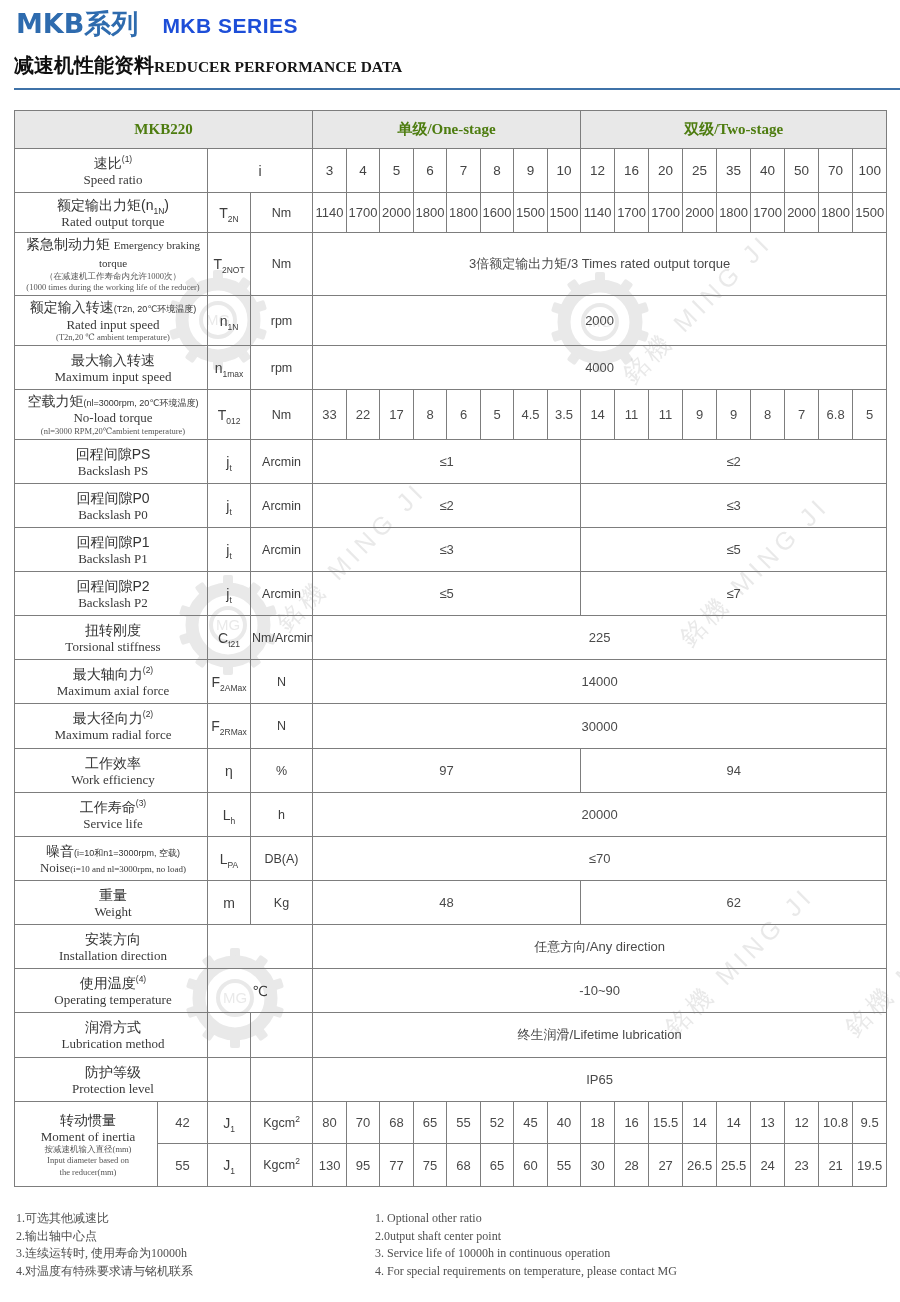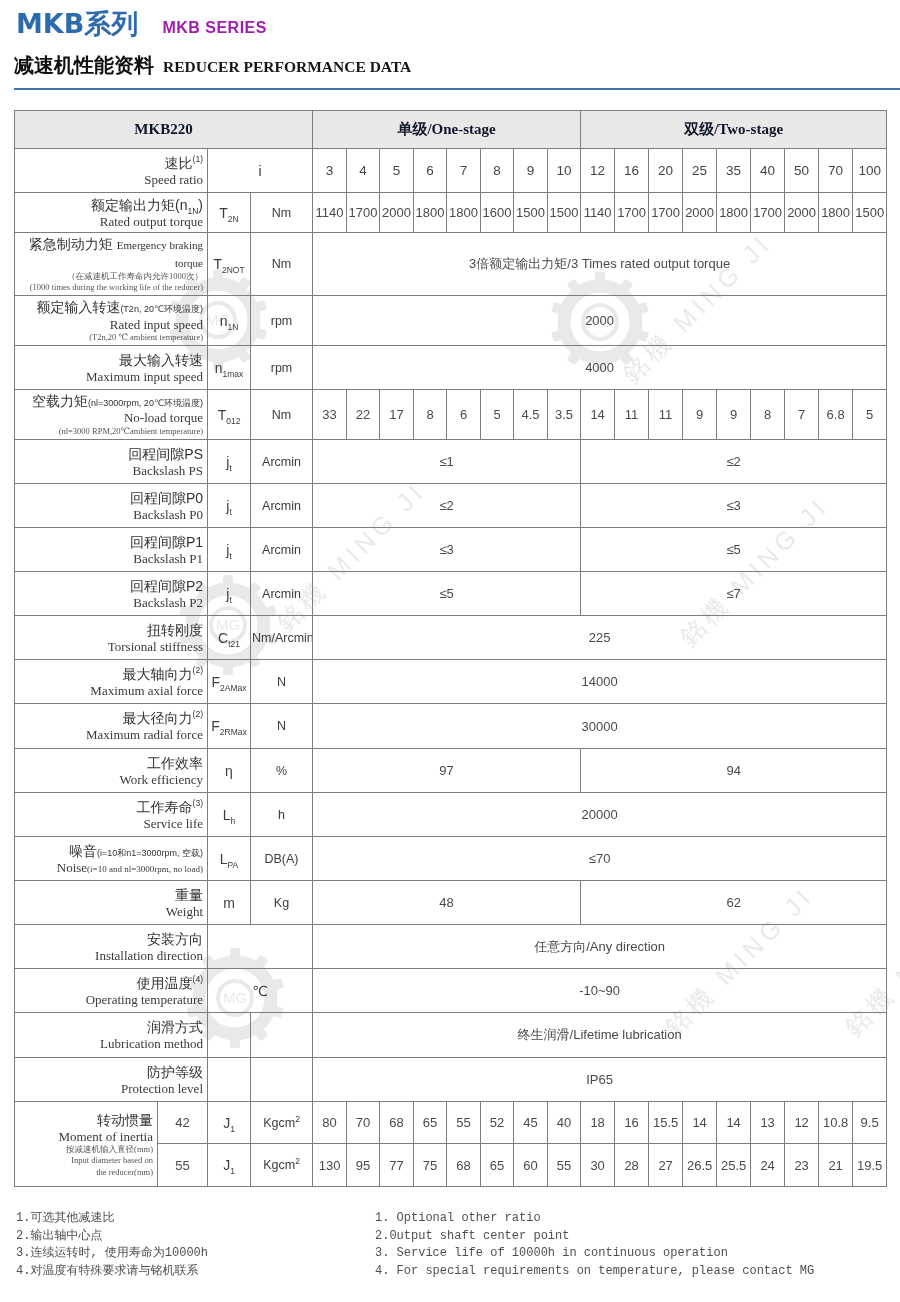--- a/index.html
+++ b/index.html
@@ -2,45 +2,45 @@
 <html><head>
 <meta charset="utf-8">
 <style>
   *{margin:0;padding:0;box-sizing:border-box}
   html,body{width:900px;height:1302px}
   body{background:#fff;font-family:"Liberation Sans","DejaVu Sans",sans-serif;position:relative;overflow:hidden}
   .page{position:absolute;inset:0;background:#ffffff}
 
   .hdr{position:absolute;left:16px;top:6px;display:flex;align-items:baseline;gap:24px}
   .t-cn{font-size:27px;font-weight:bold;color:#2e6bae;font-family:"DejaVu Sans",sans-serif}
-  .t-en{font-size:16px;font-weight:600;color:#a21caf;letter-spacing:.5px}
-
-  .sub{position:absolute;left:14px;top:52px;width:886px;border-bottom:2px solid #3f72a8;padding-bottom:9px;display:flex;align-items:baseline;gap:9px}
+  .t-en{font-size:21px;font-weight:600;color:#1d4ed8;letter-spacing:.5px}
+
+  .sub{position:absolute;left:14px;top:52px;width:886px;border-bottom:2px solid #3f72a8;padding-bottom:9px;display:flex;align-items:baseline;}
   .s-cn{font-size:20px;font-weight:bold;color:#0f0f0f}
   .s-en{font-size:15.5px;font-weight:bold;color:#161616;font-family:"Liberation Serif","DejaVu Serif",serif}
 
   table{position:absolute;left:14px;top:110px;width:872px;border-collapse:collapse;table-layout:fixed;background:transparent}
   td,th{border:1px solid #7d7d7d;text-align:center;vertical-align:middle;color:#474747;font-size:13px;padding:0 1px;overflow:hidden}
-  thead th{background:#e8e8e8;font-family:"Liberation Serif","DejaVu Serif",serif;font-size:15px;font-weight:bold;color:#0f172a}
-  .lbl{text-align:right;padding:2px 4px 2px 8px;vertical-align:middle}
+  thead th{background:#e8e8e8;font-family:"Liberation Serif","DejaVu Serif",serif;font-size:15px;font-weight:bold;color:#4d7c0f}
+  .lbl{text-align:center;padding:2px 4px 2px 8px;vertical-align:middle}
   .ln-cn{font-size:14px;color:#333;line-height:1.3}
   .ln-en{font-size:13px;color:#3a3a3a;font-family:"Liberation Serif","DejaVu Serif",serif;line-height:1.2}
   .ln-sm{font-size:8.5px;color:#555;line-height:1.3;font-family:"Liberation Serif","DejaVu Serif",serif}
   .smi{font-size:9px;font-weight:normal}
   .sm2{font-size:11px;font-family:"Liberation Serif","DejaVu Serif",serif}
   sub,sup{font-size:8.5px;line-height:0}
   .sym{font-size:14px;color:#3d3d3d}
   .unit{font-size:12.5px;color:#3d3d3d}
   .val{font-size:13px;color:#4a4a4a}
   .ratio-c{font-size:13.5px;color:#444}
 
   .wm{position:absolute;pointer-events:none;white-space:nowrap;opacity:.38}
   .wm-txt{color:#c6c6c6;transform:rotate(-45deg);font-size:25px;letter-spacing:5px}
 
-  .notes{position:absolute;top:1210px;font-size:12px;color:#4f4f4f;line-height:17.5px;font-family:Liberation Mono, monospace}
+  .notes{position:absolute;top:1210px;font-size:12px;color:#4f4f4f;line-height:17.5px;font-family:Liberation Serif, serif}
   .notes-cn{left:16px}
   .notes-en{left:375px}
 </style>
 </head>
 <body>
 
 <div class="page">
 
   <div class="hdr">
     <span class="t-cn">MKB系列</span>

